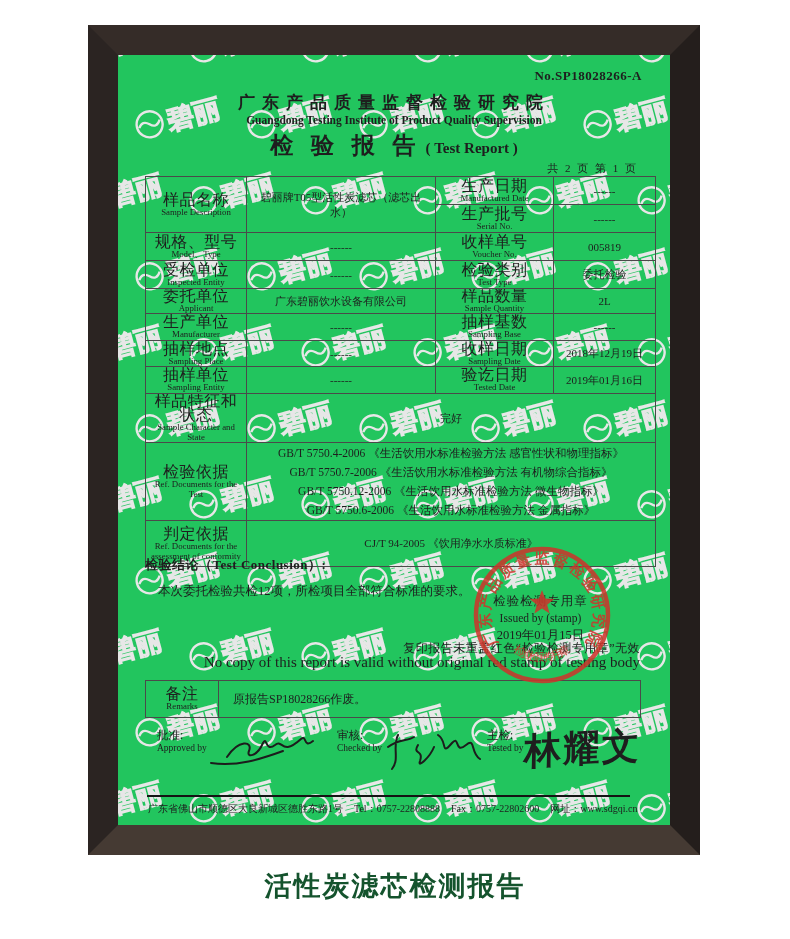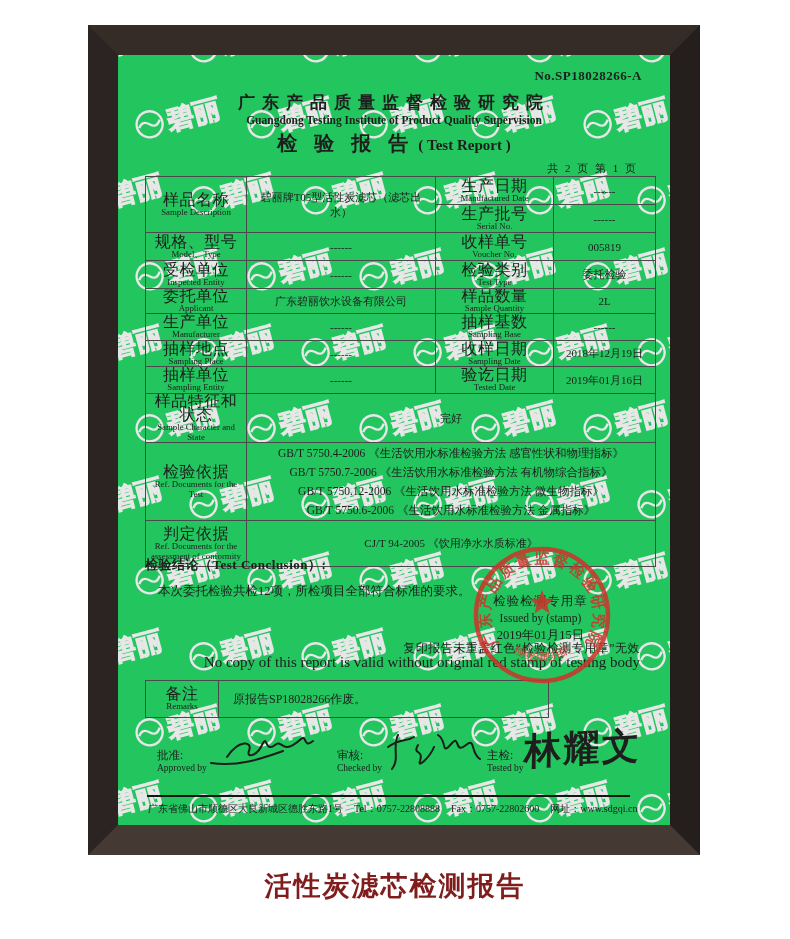--- a/index.html
+++ b/index.html
@@ -15,21 +15,21 @@
 
   .wm-layer { position:absolute; left:0; top:0; width:552px; height:770px; z-index:0; }
   .content { position:absolute; inset:0; z-index:1; }
 
   .report-no { position:absolute; top:13px; right:28px; font-size:13px; font-weight:bold; letter-spacing:.5px; }
   .inst-cn { position:absolute; top:36px; left:0; width:100%; text-align:center;
              font-size:17px; font-weight:bold; letter-spacing:7px; }
   .inst-en { position:absolute; top:59px; left:0; width:100%; text-align:center;
              font-size:11.5px; font-weight:bold; }
   .title-line { position:absolute; top:75px; left:0; width:100%; text-align:center; }
-  .title-cn { font-size:20px; font-weight:bold; letter-spacing:6px; }
+  .title-cn { font-size:23px; font-weight:bold; letter-spacing:6px; }
   .title-en { font-size:15px; font-weight:bold; }
   .page-info { position:absolute; top:106px; right:32px; font-size:11px; letter-spacing:2px; }
 
   table.info { position:absolute; left:27px; top:121px; width:510px; border-collapse:collapse; table-layout:fixed; }
   table.info td { border:1px solid #4a4a4a; padding:0 3px; text-align:center; vertical-align:middle; overflow:hidden; }
   .lbl-cn { font-size:16px; line-height:14px; letter-spacing:.5px; }
   .lbl-en { font-size:8.8px; line-height:10px; }
   .val { font-size:11px; }
   td.left { text-align:left; padding-left:10px; }
   .ref-line { font-size:11.5px; line-height:19px; text-align:center; white-space:nowrap; }
@@ -43,42 +43,42 @@
   .issue-block div { line-height:17px; }
   .ib-1 { font-size:12.5px; letter-spacing:1px; }
   .ib-2 { font-size:11.5px; }
   .ib-3 { font-size:12.5px; }
   .copy-note { position:absolute; right:30px; top:586px; text-align:right; }
   .cn-line { font-size:12px; line-height:15px; letter-spacing:.5px; }
   .en-line { font-size:15px; line-height:13px; }
 
   .stamp { position:absolute; left:349px; top:485px; width:150px; height:150px; z-index:2; opacity:.86; }
 
-  .remarks-box { position:absolute; left:27px; top:625px; width:404px; height:38px;
+  .remarks-box { position:absolute; left:27px; top:625px; width:496px; height:38px;
                  border:1px solid #4a4a4a; display:flex; align-items:stretch; }
   .remarks-label { width:73px; border-right:1px solid #4a4a4a; display:flex; flex-direction:column;
                    justify-content:center; align-items:center; }
   .remarks-value { flex:1; display:flex; align-items:center; padding-left:14px; font-size:12px; }
 
   .sign-row { position:absolute; left:27px; top:674px; width:510px; height:50px; }
   .sig-group { position:absolute; top:0; display:flex; align-items:flex-start; }
-  .sig-label { display:flex; flex-direction:column; margin-top:20px; }
+  .sig-label { display:flex; flex-direction:column; margin-top:0; }
   .sig-cn { font-size:11.5px; line-height:13px; }
   .sig-en { font-size:9.5px; line-height:12px; }
   .sig-art { margin-left:2px; }
   .sig-name { font-size:37px; font-weight:bold; line-height:40px; transform:rotate(-3deg) skewX(-4deg); letter-spacing:2px; }
   .g-approved { left:12px; } .g-checked { left:192px; } .g-tested { left:342px; }
 
   .footer-line { position:absolute; left:29px; top:740px; width:483px; height:2px; background:#141414; }
   .footer { position:absolute; left:0; top:747px; width:492px; display:flex; gap:11px;
             padding-left:30px; font-size:10px; white-space:nowrap; }
 
   .caption { position:absolute; left:0; top:868px; width:790px; text-align:center;
              font-family:"Liberation Sans","DejaVu Sans",sans-serif; font-size:27px; font-weight:600;
-             letter-spacing:2px; color:#7f1d1d; }
+             letter-spacing:2px; color:#14532d; }
 </style>
 </head>
 <body>
 
 <div class="canvas">
   <div class="frame">
     <div class="paper">
 
       <svg class="wm-layer" viewBox="0 0 552 770" xmlns="http://www.w3.org/2000/svg" xmlns:xlink="http://www.w3.org/1999/xlink">
         <defs>

